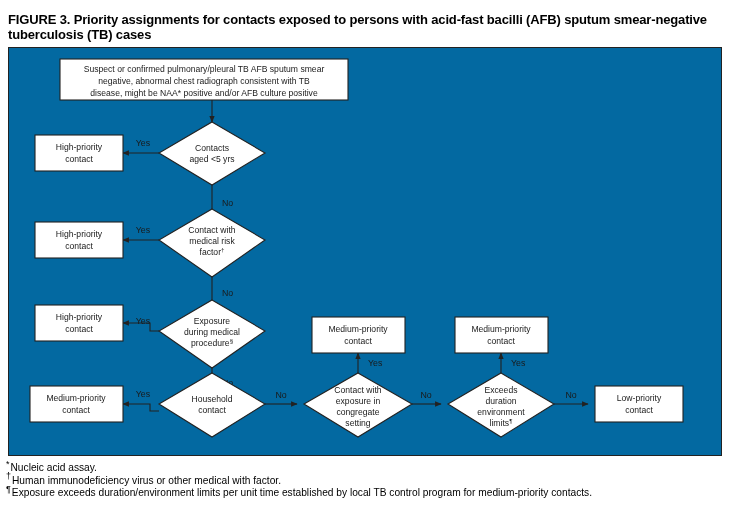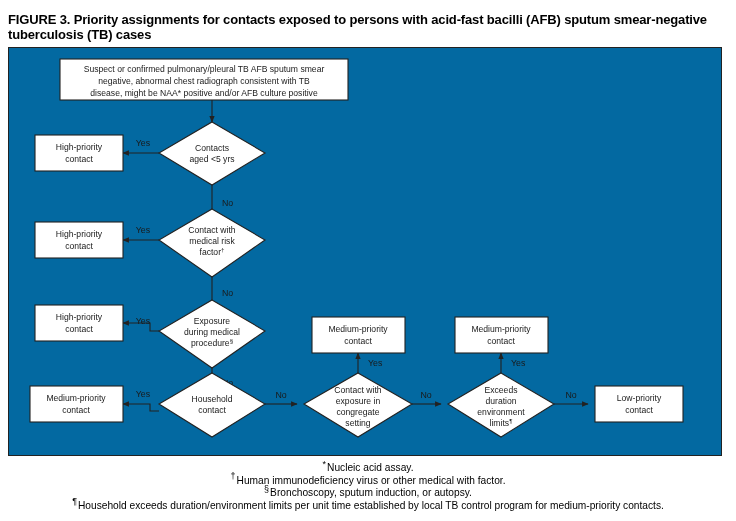--- a/index.html
+++ b/index.html
@@ -48,21 +48,20 @@
   #footnotes {
     position: absolute;
     left: 6px;
     top: 462px;
     width: 724px;
     font-size: 10.2px;
     line-height: 12.6px;
   }
   .footnote-row {
     white-space: nowrap;
-    text-align: center;
   }
   .fn-mark {
     font-size: 9px;
     vertical-align: super;
     line-height: 0;
     padding-right: 1px;
   }
   text {
     font-family: "Liberation Sans", sans-serif;
     fill: #1a1a1a;
@@ -200,20 +199,17 @@
   </div>
 
   <div id="footnotes">
     <div class="footnote-row">
       <span class="fn-mark">*</span><span>Nucleic acid assay.</span>
     </div>
     <div class="footnote-row">
       <span class="fn-mark">†</span><span>Human immunodeficiency virus or other medical with factor.</span>
     </div>
     <div class="footnote-row">
-      <span class="fn-mark">§</span><span>Bronchoscopy, sputum induction, or autopsy.</span>
-    </div>
-    <div class="footnote-row">
-      <span class="fn-mark">¶</span><span>Household exceeds duration/environment limits per unit time established by local TB control program for medium-priority contacts.</span>
+      <span class="fn-mark">¶</span><span>Exposure exceeds duration/environment limits per unit time established by local TB control program for medium-priority contacts.</span>
     </div>
   </div>
 
 </div>
 
 </body></html>

